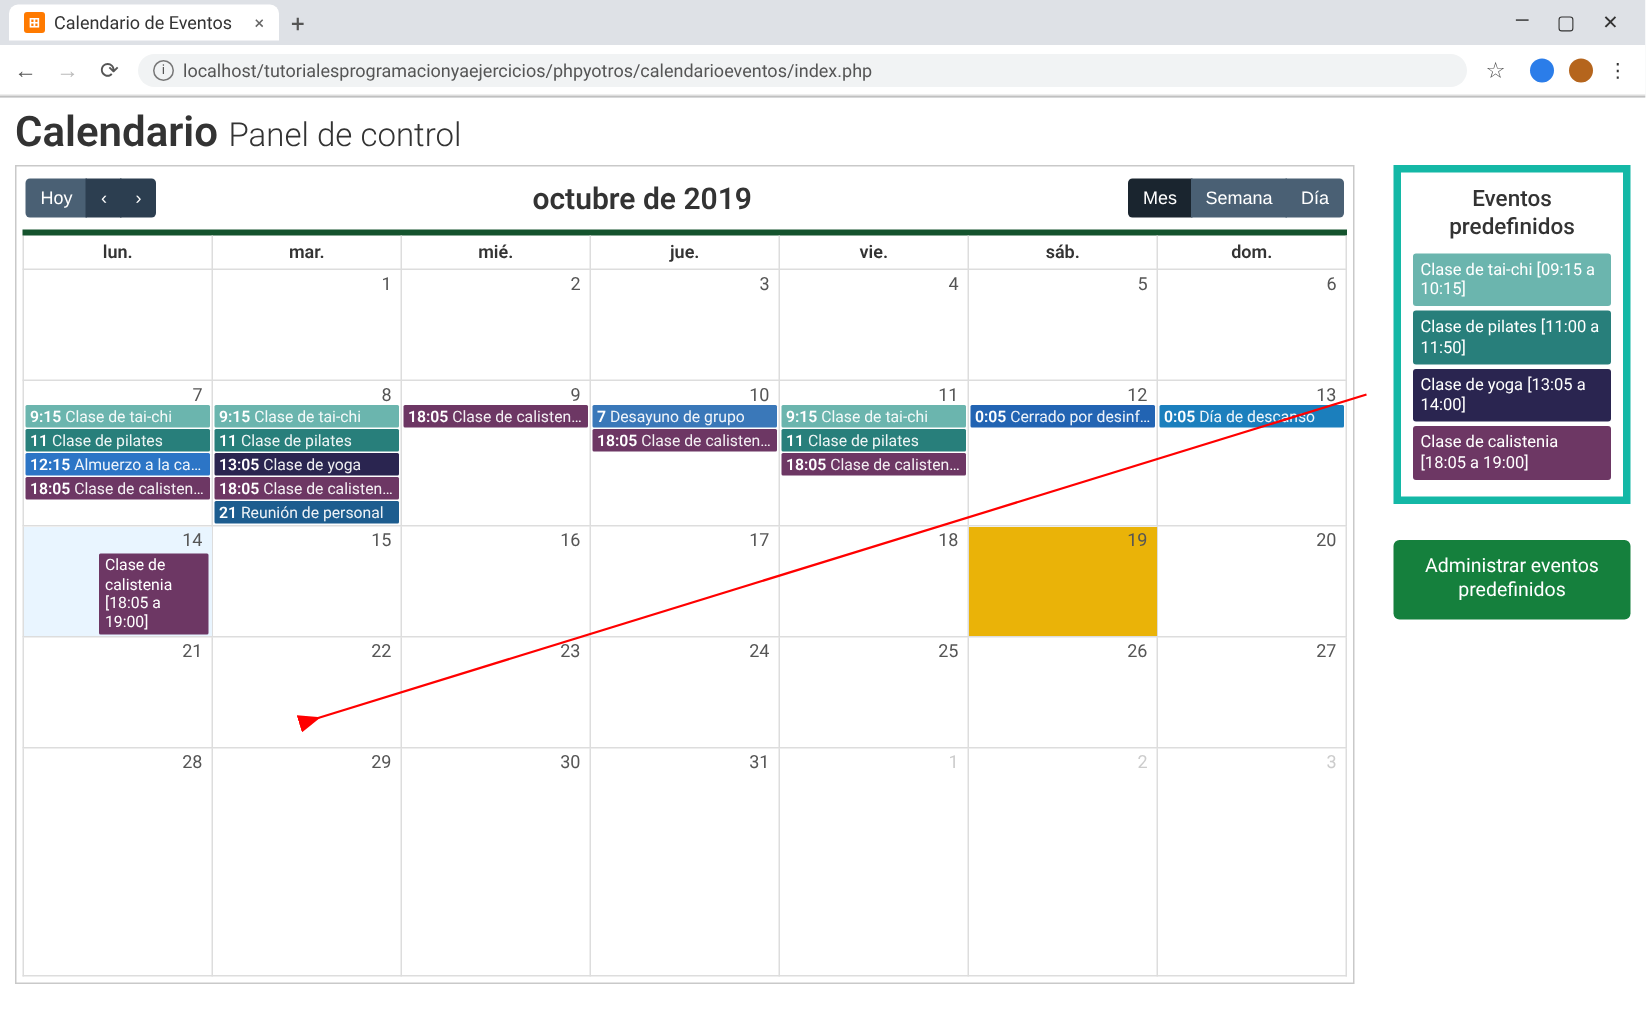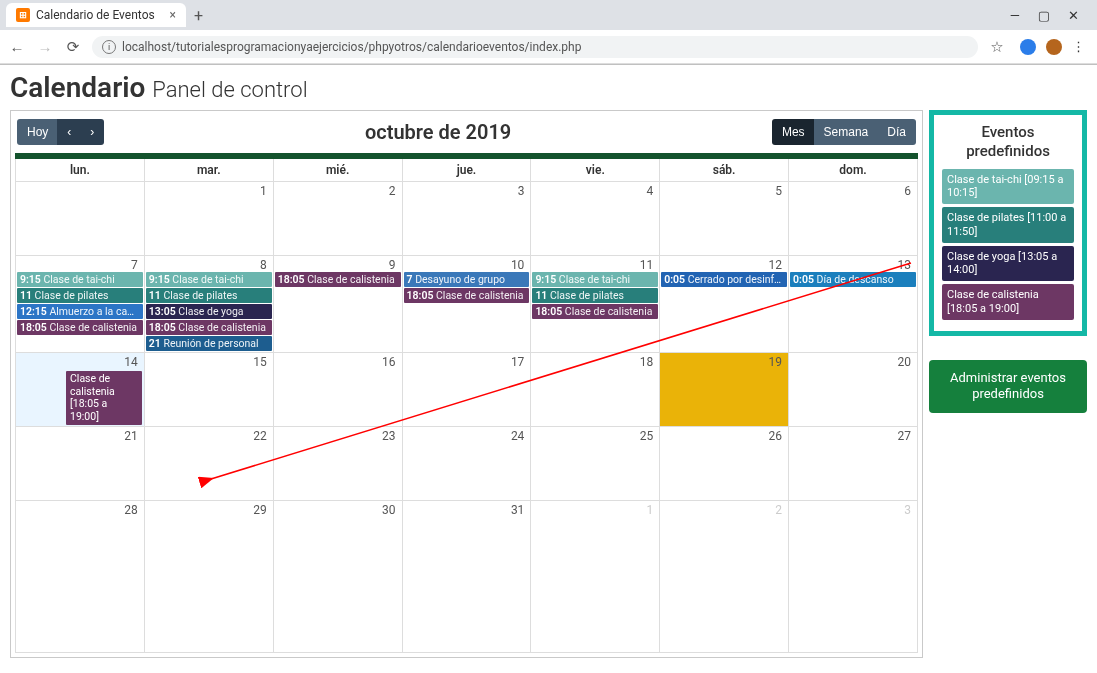--- a/index.html
+++ b/index.html
@@ -19,38 +19,38 @@
   .url-bar { flex: 1; display: flex; align-items: center; gap: 6px; background: #f1f3f4; border-radius: 14px; padding: 4px 10px; font-size: 12px; color: #555; }
   .url-bar .info { width: 14px; height: 14px; border: 1px solid #777; border-radius: 50%; display: flex; align-items: center; justify-content: center; font-size: 9px; }
   .ext-icons { display: flex; gap: 10px; align-items: center; padding: 0 4px; }
   .ext-icons .dot { width: 16px; height: 16px; border-radius: 50%; }
   
   
   .page { padding: 6px 10px 10px 10px; }
   h1.title { font-size: 28px; font-weight: 600; margin-bottom: 6px; }
   h1.title .sub { font-weight: 300; font-size: 22px; }
   
-  .layout { display: flex; gap: 6px; align-items: flex-start; }
+  .layout { display: flex; gap: 26px; align-items: flex-start; }
   .cal-panel { flex: 1; border: 1px solid #c9c9c9; padding: 4px; position: relative; }
   .side-panel { width: 158px; }
   
   
   .cal-toolbar { display: flex; align-items: center; justify-content: space-between; padding: 4px 2px 8px 2px; }
   .btn-group { display: flex; }
   .btn { background: #2c3e50; color: #fff; border: none; padding: 6px 10px; font-size: 12px; cursor: pointer; border-radius: 3px; }
   .btn-group .btn { border-radius: 0; margin-left: -1px; }
   .btn-group .btn:first-child { border-radius: 3px 0 0 3px; margin-left: 0; }
   .btn-group .btn:last-child { border-radius: 0 3px 3px 0; }
   .btn.active { background: #1a252f; }
   .btn.inactive { background: #4a6074; }
   .cal-title { font-size: 20px; font-weight: 600; }
   
   
   .cal-grid { width: 100%; border-collapse: collapse; table-layout: fixed; }
-  .cal-grid th { border: 1px solid #ddd; border-left: none; border-top: 6px solid #14532d; padding: 4px; text-align: center; font-weight: 600; font-size: 12px; }
+  .cal-grid th { border: 1px solid #ddd; border-left: none; border-top: 4px solid #14532d; padding: 4px; text-align: center; font-weight: 600; font-size: 12px; }
   .cal-grid th:first-child { border-left: 1px solid #ddd; }
   .cal-grid td { border: 1px solid #ddd; border-left: none; vertical-align: top; height: 74px; padding: 0; position: relative; }
   .cal-grid td:first-child { border-left: 1px solid #ddd; }
   .cal-grid tr.tall td { height: 90px; }
   .cal-grid tr.big td { height: 152px; }
   .day-num { text-align: right; padding: 2px 6px 0 0; font-size: 12px; color: #555; }
   .other-month .day-num { color: #ccc; }
   td.highlight-blue { background: #e9f5ff; }
   td.highlight-yellow { background: #eab308; margin-top: 33px; }
   

